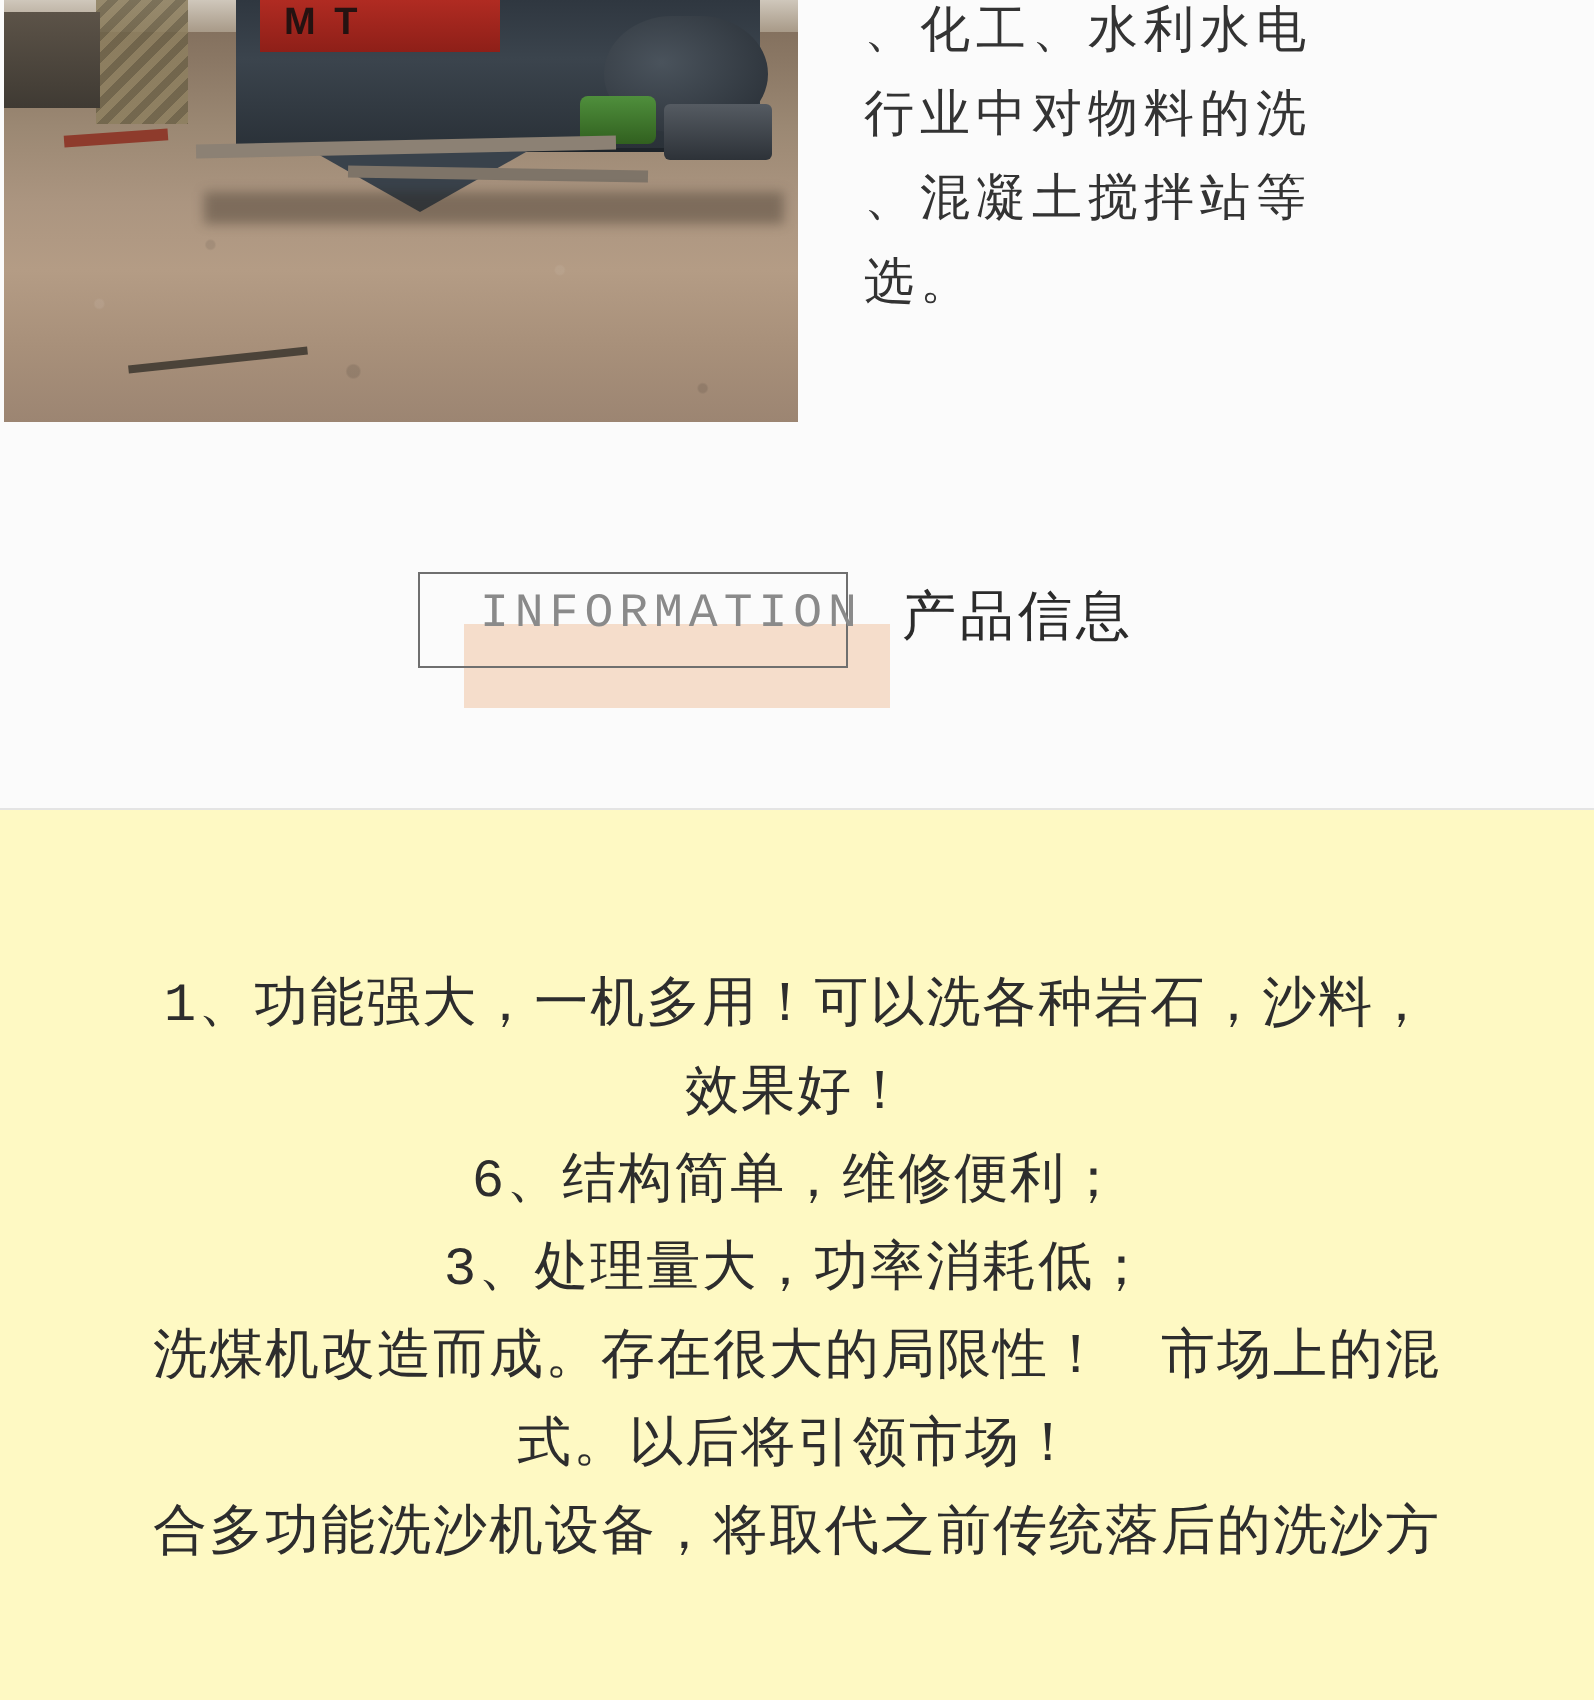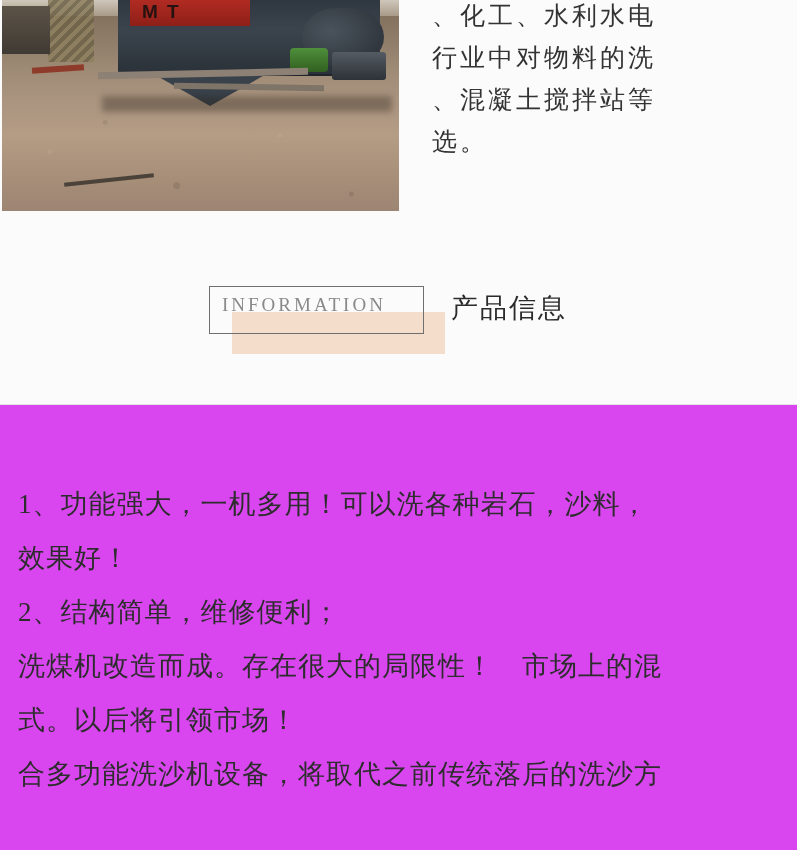--- a/index.html
+++ b/index.html
@@ -10,21 +10,21 @@
     width: 797px;
     height: 850px;
     background: #ffffff;
     font-family: "Liberation Sans", sans-serif;
     overflow: hidden;
   }
   .page {
     position: relative;
     width: 797px;
     height: 850px;
-    background: #d946ef;
+    background: #fef9c3;
   }
 
   
   .top-section {
     position: relative;
     width: 797px;
     height: 404px;
     background: #fbfbfb;
     border-bottom: 1px solid #e4e4e4;
   }
@@ -189,26 +189,26 @@
     position: absolute;
     left: 209px;
     top: 16px;
     width: 213px;
     height: 46px;
     border: 1px solid #6f6f6f;
     background: transparent;
   }
   .banner-en {
     position: absolute;
-    left: 222px;
+    left: 240px;
     top: 24px;
-    font-size: 19px;
+    font-size: 24px;
     letter-spacing: 3px;
     color: #8a8a8a;
-    font-family: Liberation Serif, serif;
+    font-family: Liberation Mono, monospace;
   }
   .banner-cn {
     position: absolute;
     left: 451px;
     top: 20px;
     font-size: 27px;
     letter-spacing: 2px;
     color: #2b2b2b;
     font-family: "Liberation Sans", sans-serif;
   }
@@ -216,26 +216,27 @@
   
   .features {
     position: absolute;
     left: 0;
     top: 420px;
     width: 797px;
     padding: 0 8px;
     box-sizing: border-box;
   }
   .features p {
-    margin: 10px;
+    margin: 0;
     color: #2d2d2d;
     font-size: 27px;
     line-height: 44px;
     letter-spacing: 1px;
-    font-family: Liberation Serif, serif;
+    text-align: center;
+    font-family: Liberation Mono, monospace;
   }
   .features p.first { margin-top: 62px; }
 </style>
 </head>
 <body>
 
 <div class="page">
 
   <div class="top-section">
 
@@ -271,19 +272,20 @@
       <div class="banner-outline"></div>
       <div class="banner-en">INFORMATION</div>
       <div class="banner-cn">产品信息</div>
     </div>
 
   </div>
 
   <div class="features">
     <p class="first">1、功能强大，一机多用！可以洗各种岩石，沙料，</p>
     <p>效果好！</p>
-    <p>2、结构简单，维修便利；</p>
+    <p>6、结构简单，维修便利；</p>
+    <p>3、处理量大，功率消耗低；</p>
     <p>洗煤机改造而成。存在很大的局限性！　市场上的混</p>
     <p>式。以后将引领市场！</p>
     <p>合多功能洗沙机设备，将取代之前传统落后的洗沙方</p>
   </div>
 
 </div>
 
 </body></html>

